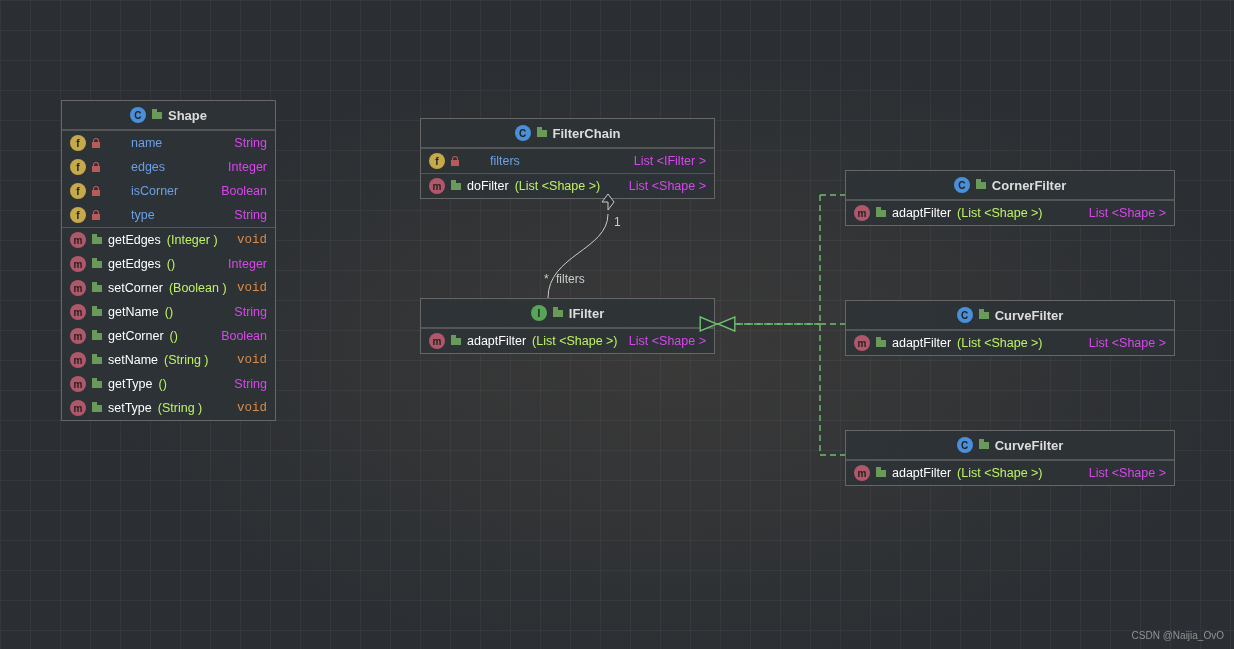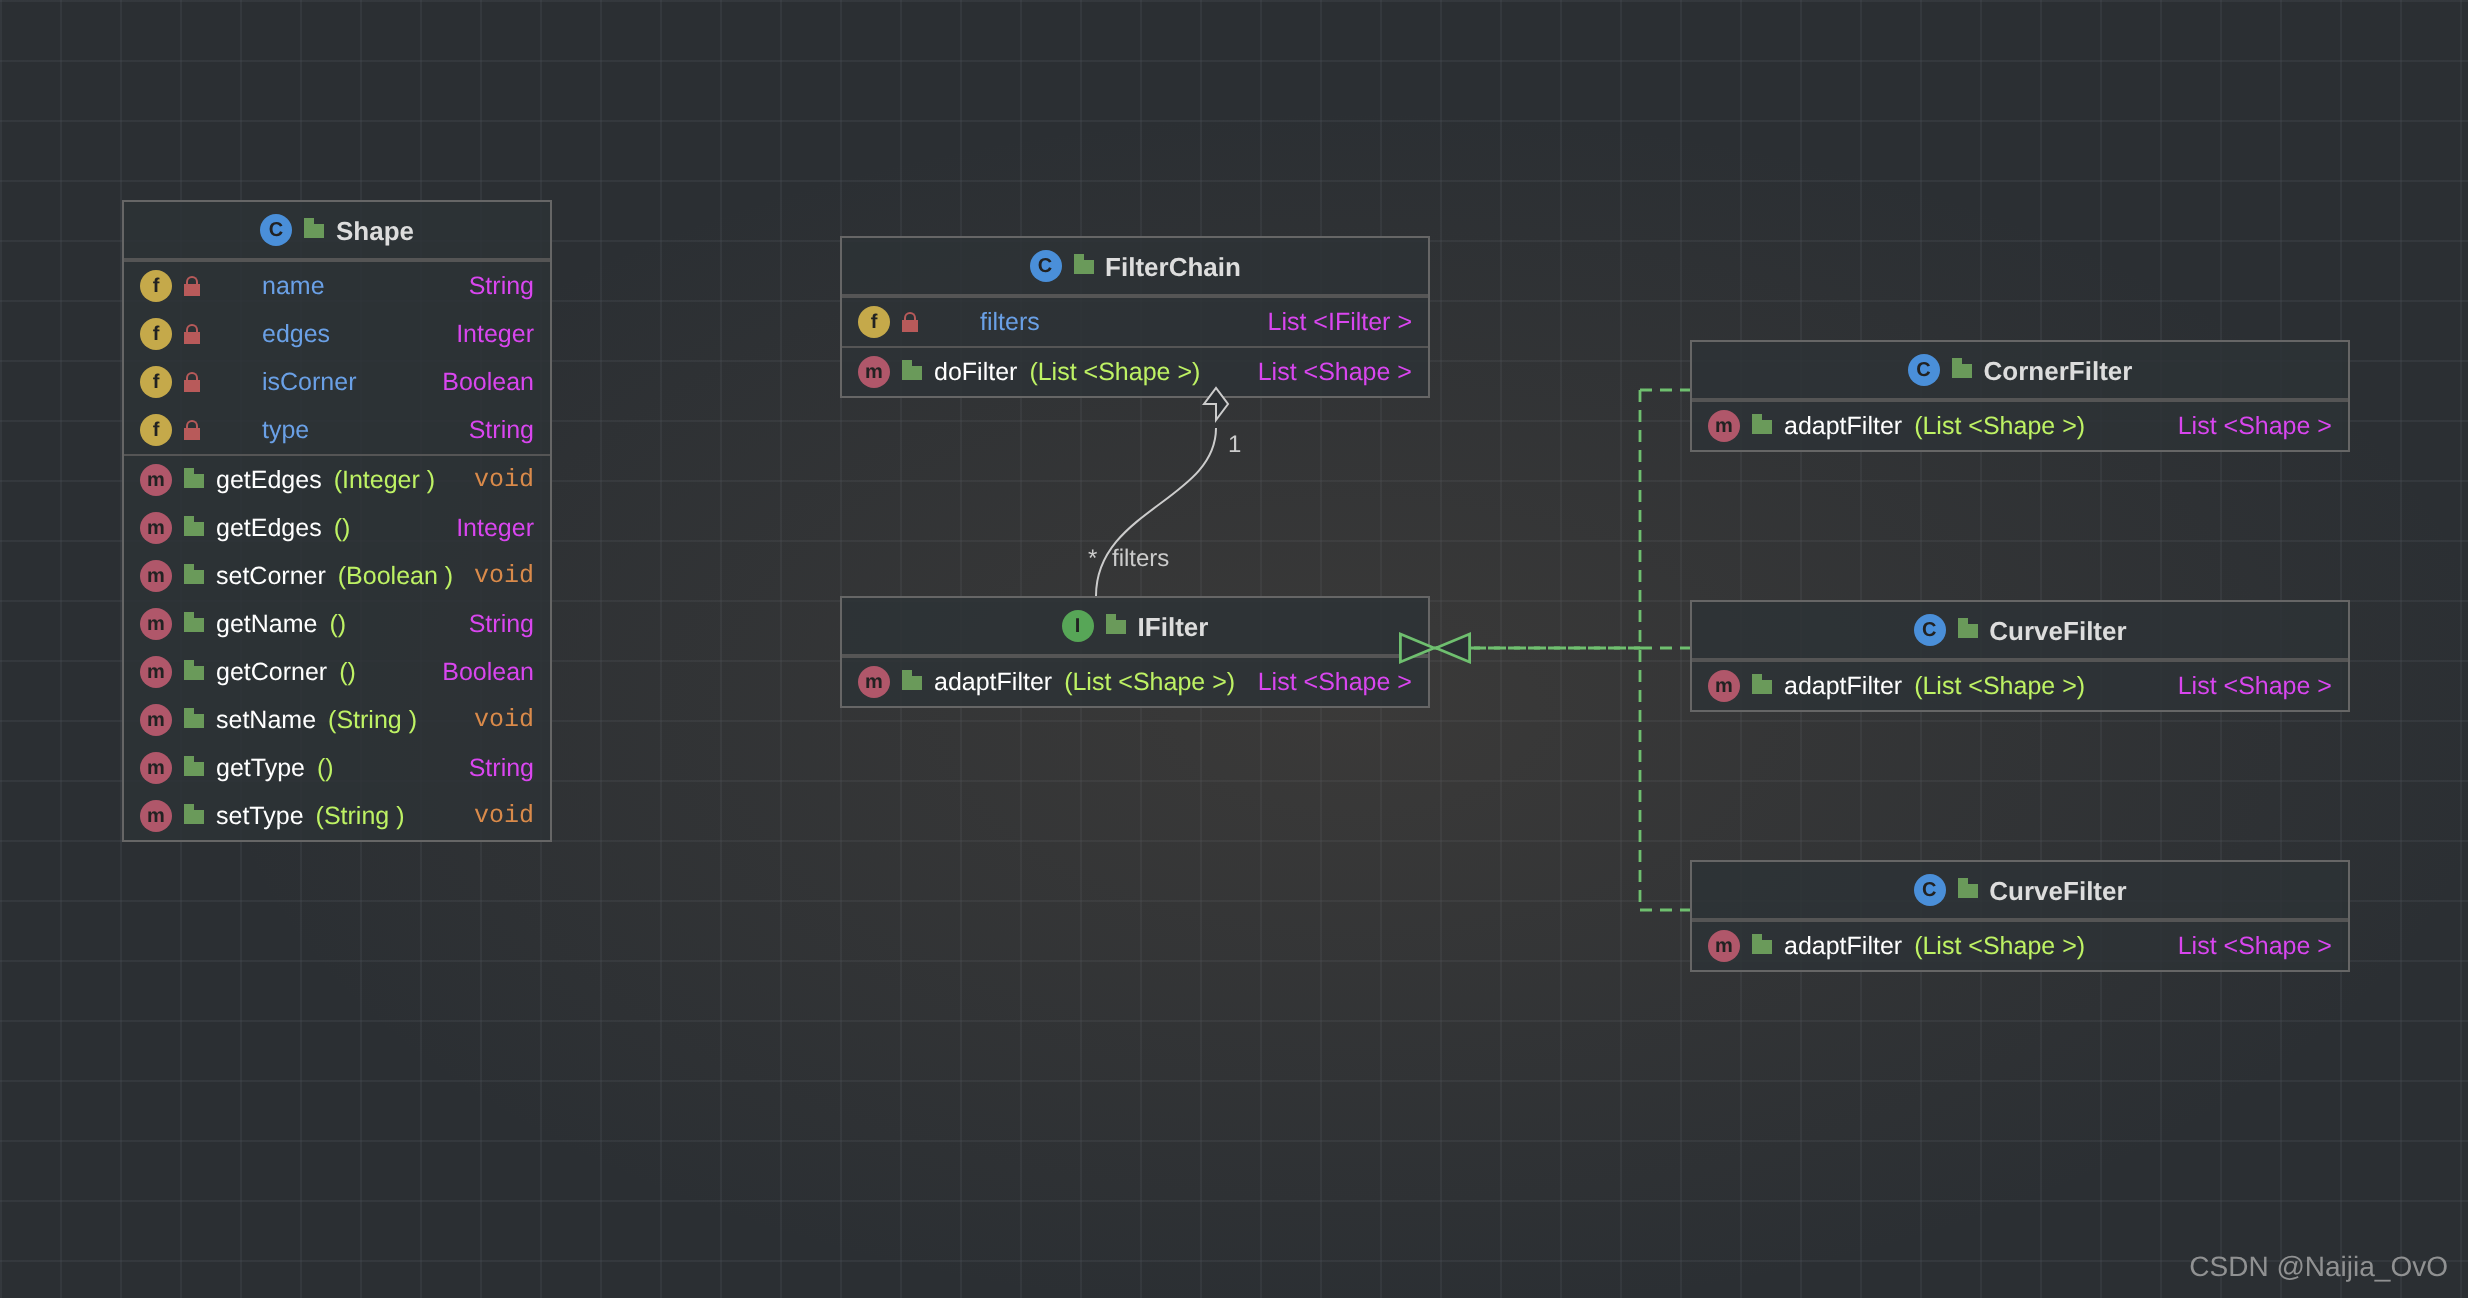--- a/index.html
+++ b/index.html
@@ -72,21 +72,21 @@
     border:1px solid #b85a5a; border-bottom:none; border-radius:3px 3px 0 0;
   }
   .pkg {
     display:inline-block; width:10px; height:7px; background:#6a9a5a;
     position:relative;
   }
   .pkg::before { content:""; position:absolute; top:-3px; left:0; width:5px; height:3px; background:#6a9a5a; }
   svg.connectors { position:absolute; top:0; left:0; width:1234px; height:649px; pointer-events:none; }
   .watermark {
     position:absolute; right:10px; bottom:8px;
-    color:#aaa; font-size:14px; opacity:0.8;
+    color:#aaa; font-size:10px; opacity:0.8;
   }
   .edge-label { position:absolute; font-size:12px; color:#ccc; }
 </style>
 </head>
 <body>
 
 <div class="class-box" style="left:61px; top:100px; width:215px;">
   <div class="class-header">
     <span class="badge badge-c">C</span>
     <span class="pkg"></span>

